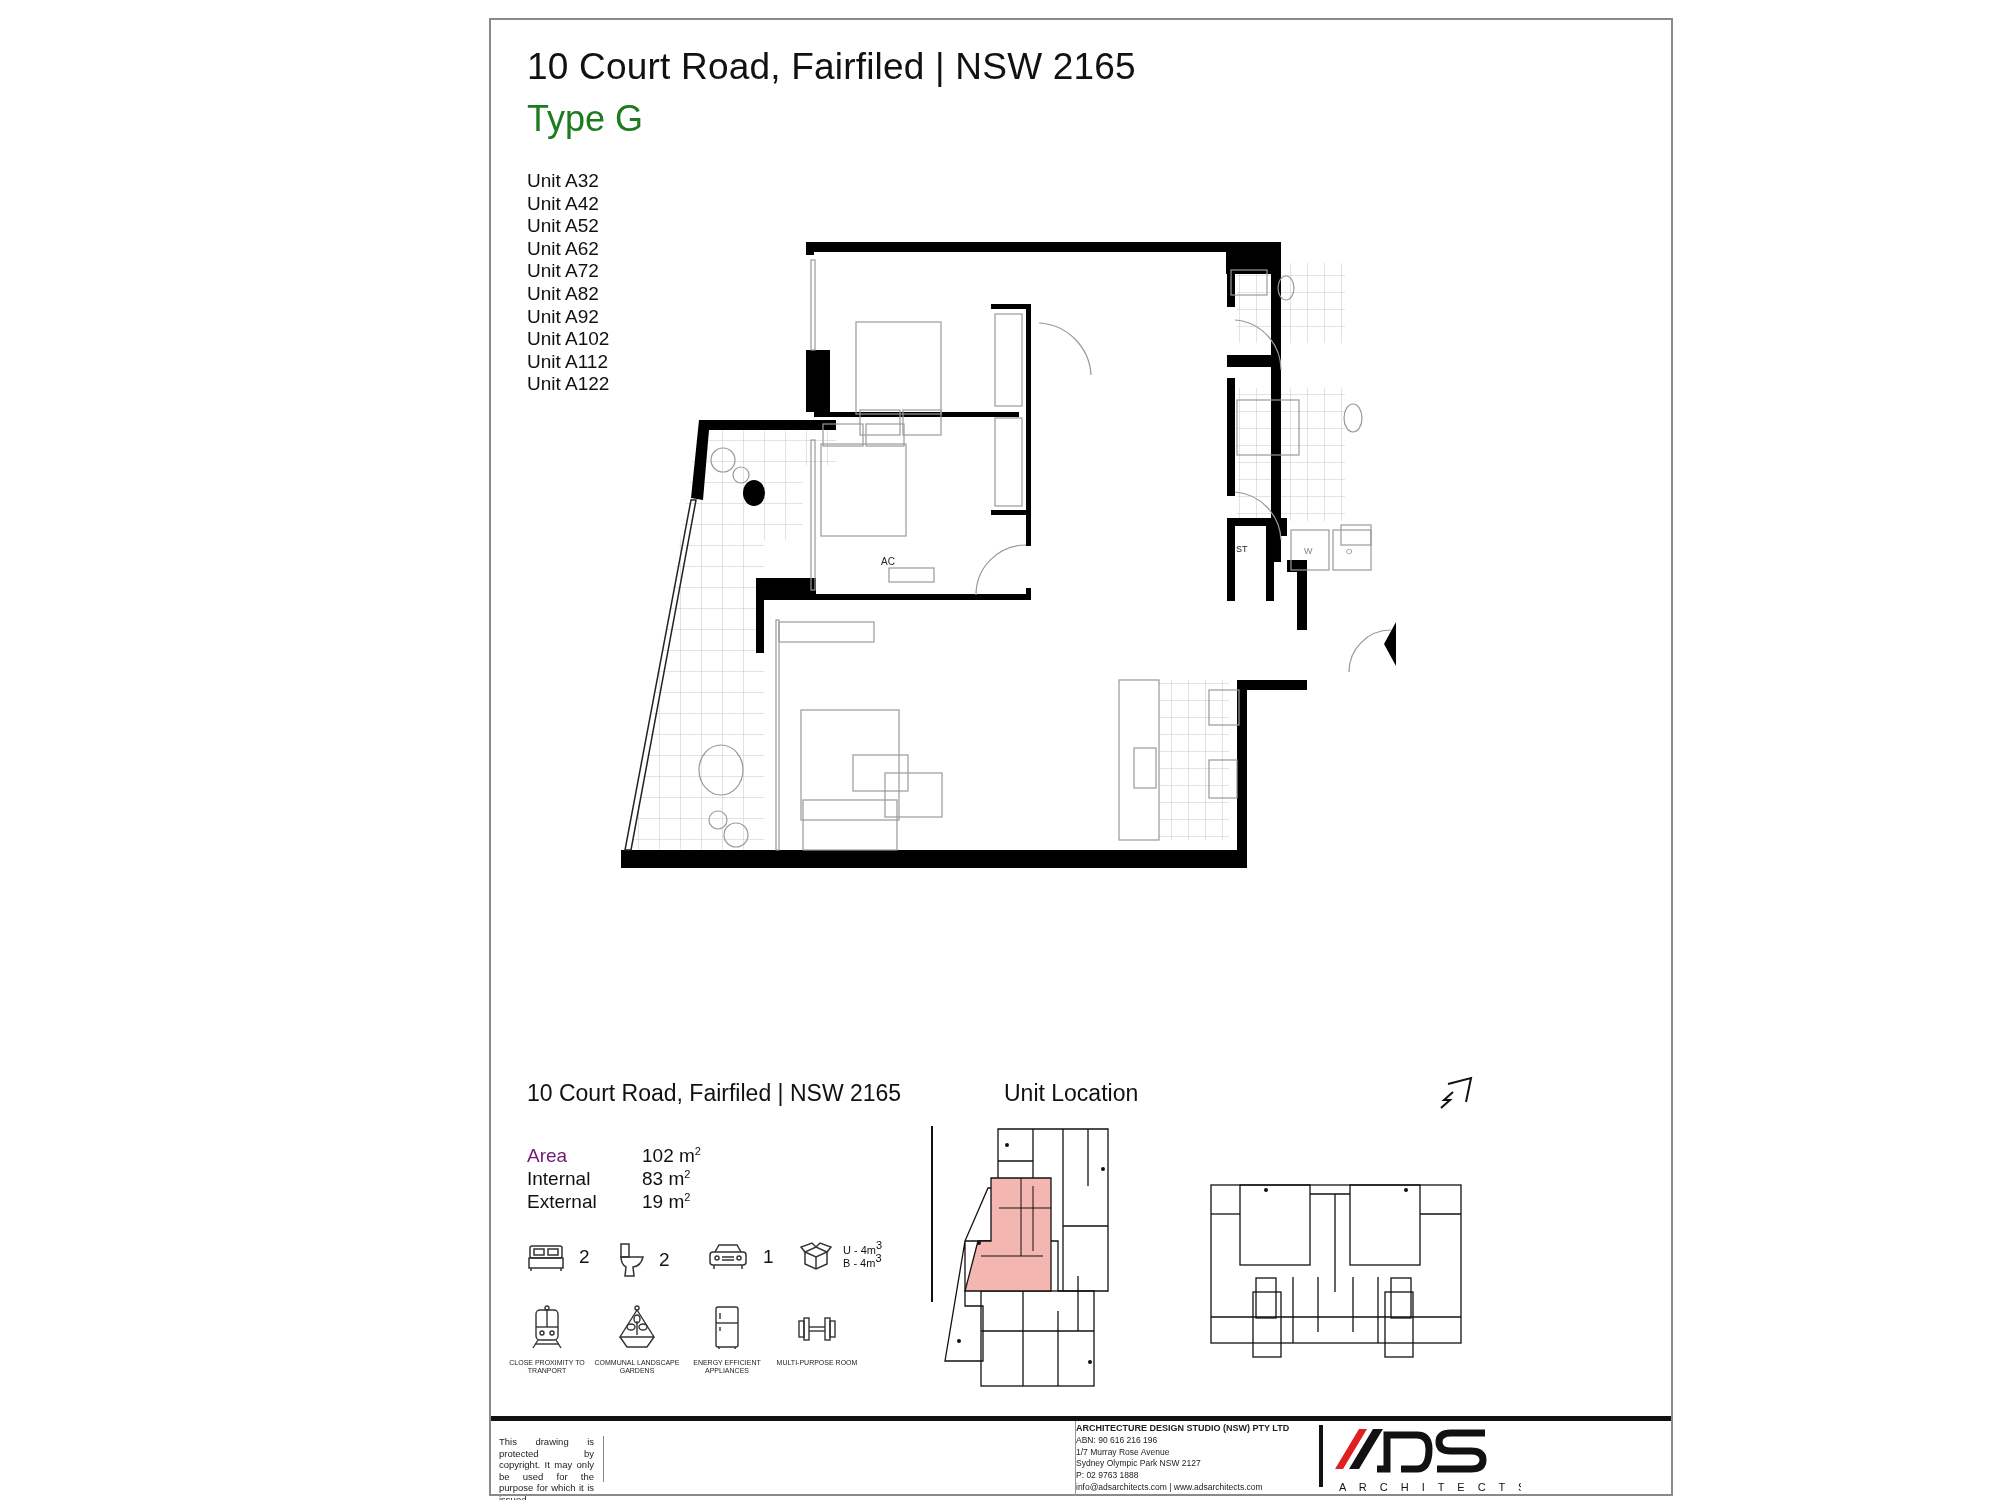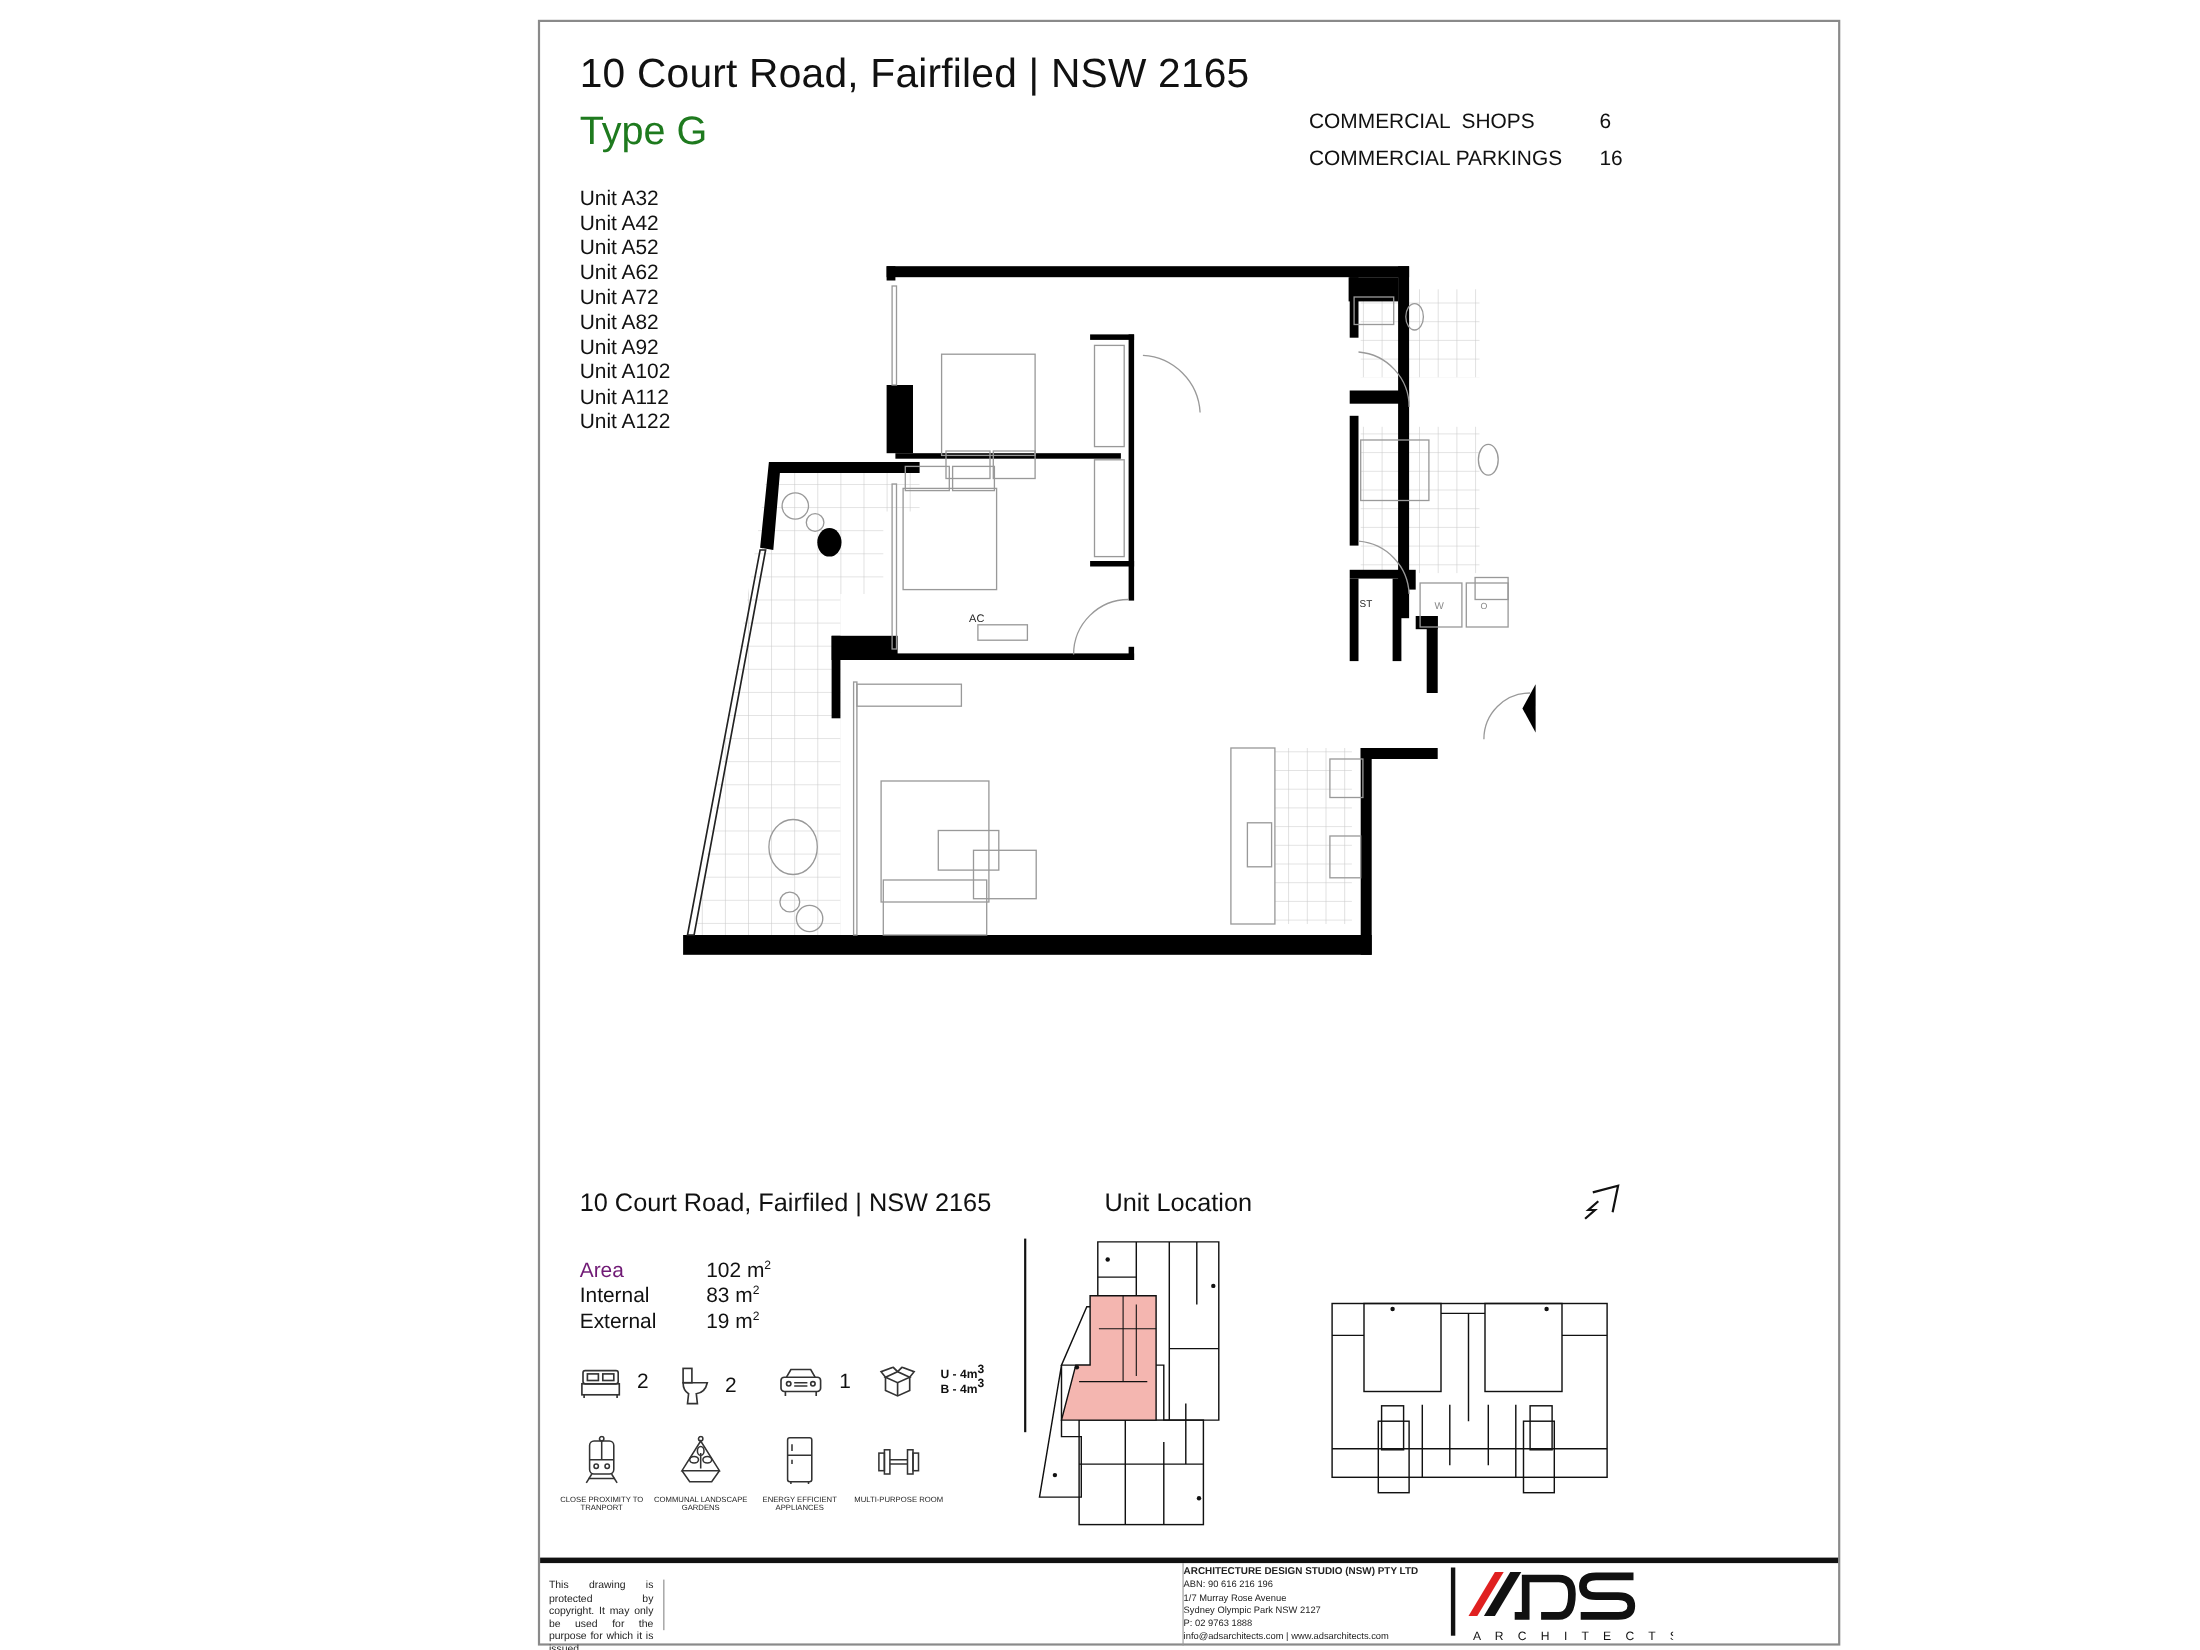--- a/index.html
+++ b/index.html
@@ -16,21 +16,21 @@
   .sub-title { left:36px; top:1060px; font-size:23px; white-space:nowrap; }
   .loc-title { left:513px; top:1060px; font-size:23px; white-space:nowrap; }
   .areas { left:36px; top:1124px; font-size:19px; line-height:23px; }
   .areas .row { display:flex; }
   .areas .k { width:115px; }
   .areas .k.green { color:#701a75; }
   sup { font-size:11px; vertical-align:super; line-height:0; }
   .counts { left:36px; top:1222px; height:50px; width:400px; }
   .count-item { position:absolute; top:0; display:flex; align-items:center; }
   .count-num { font-size:19px; margin-left:14px; }
-  .storage { font-size:11px; line-height:13px; margin-left:22px;font-weight:bold; }
+  .storage { font-size:11px; line-height:13px; margin-left:10px; }
   .amen { position:absolute; top:1285px; width:90px; text-align:center; }
   .amen .cap { font-size:7px; line-height:8px; color:#222; margin-top:4px; text-transform:uppercase; }
   .divider-v { left:440px; top:1106px; width:2px; height:176px; background:#111; }
   .footer-bar { left:0; top:1396px; width:100%; height:5px; background:#111; }
   .copyright { left:8px; top:1416px; width:95px; font-size:9.5px; line-height:11.5px; text-align:justify; color:#222; }
   .copy-div { left:112px; top:1416px; width:1px; height:46px; background:#888; }
   .footer-split { left:584px; top:1401px; width:1px; height:75px; background:#999; }
   .company { left:585px; top:1403px; width:238px; text-align:left; font-size:8.5px; line-height:11.8px; color:#222; }
   .company .name { font-weight:bold; font-size:9px; }
   .logo { left:826px; top:1401px; width:204px; height:74px; }
@@ -49,30 +49,20 @@
     <div>Unit A32</div>
     <div>Unit A42</div>
     <div>Unit A52</div>
     <div>Unit A62</div>
     <div>Unit A72</div>
     <div>Unit A82</div>
     <div>Unit A92</div>
     <div>Unit A102</div>
     <div>Unit A112</div>
     <div>Unit A122</div>
-  </div>
-  <div class="abs commercial">
-    <div class="row">
-      <span class="lbl">COMMERCIAL  SHOPS</span>
-      <span>6</span>
-    </div>
-    <div class="row">
-      <span class="lbl">COMMERCIAL PARKINGS</span>
-      <span>16</span>
-    </div>
   </div>
 
   <svg class="abs plan" width="1032" height="900" viewBox="0 0 1032 900">
     <defs>
       <pattern id="tile" width="21" height="21" patternUnits="userSpaceOnUse">
         <path d="M21 0 L0 0 0 21" fill="none" stroke="#c8c8c8" stroke-width="1"></path>
       </pattern>
       <pattern id="tile2" width="17" height="17" patternUnits="userSpaceOnUse">
         <path d="M17 0 L0 0 0 17" fill="none" stroke="#c8c8c8" stroke-width="1"></path>
       </pattern>

